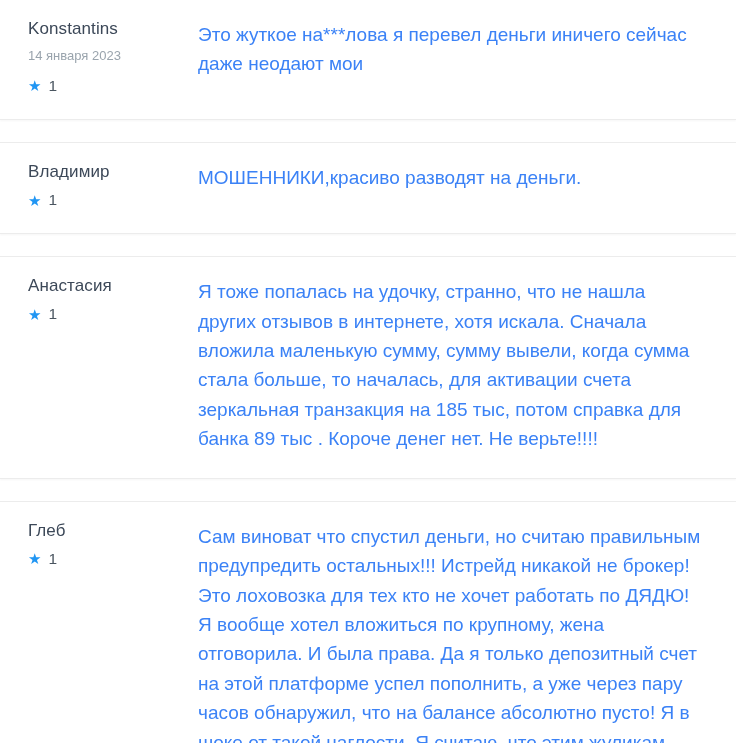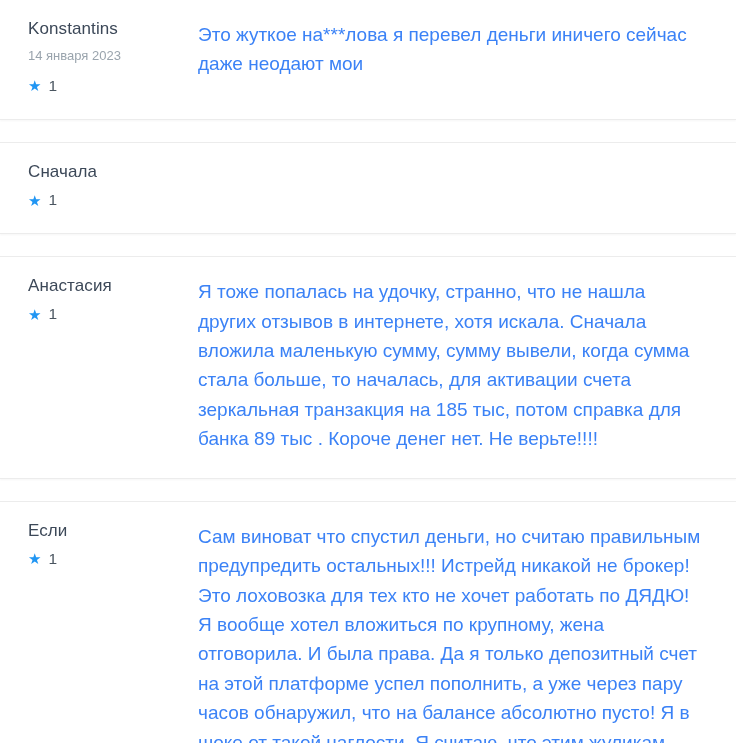--- a/index.html
+++ b/index.html
@@ -93,42 +93,43 @@
       <div class="review-rating">
         <span class="star-icon">★</span>
         <span class="rating-value">1</span>
       </div>
     </div>
     <div class="review-body">Это жуткое на***лова я перевел деньги иничего сейчас даже неодают мои</div>
   </div>
 
   <div class="review-card">
     <div class="review-meta">
-      <div class="review-author">Сначала</div>
+      <div class="review-author">Владимир</div>
       <div class="review-rating">
         <span class="star-icon">★</span>
         <span class="rating-value">1</span>
       </div>
     </div>
+    <div class="review-body">МОШЕННИКИ,красиво разводят на деньги.</div>
   </div>
 
   <div class="review-card">
     <div class="review-meta">
       <div class="review-author">Анастасия</div>
       <div class="review-rating">
         <span class="star-icon">★</span>
         <span class="rating-value">1</span>
       </div>
     </div>
     <div class="review-body">Я тоже попалась на удочку, странно, что не нашла других отзывов в интернете, хотя искала. Сначала вложила маленькую сумму, сумму вывели, когда сумма стала больше, то началась, для активации счета зеркальная транзакция на 185 тыс, потом справка для банка 89 тыс . Короче денег нет. Не верьте!!!!</div>
   </div>
 
   <div class="review-card">
     <div class="review-meta">
-      <div class="review-author">Если</div>
+      <div class="review-author">Глеб</div>
       <div class="review-rating">
         <span class="star-icon">★</span>
         <span class="rating-value">1</span>
       </div>
     </div>
     <div class="review-body">Сам виноват что спустил деньги, но считаю правильным предупредить остальных!!! Истрейд никакой не брокер! Это лоховозка для тех кто не хочет работать по ДЯДЮ! Я вообще хотел вложиться по крупному, жена отговорила. И была права. Да я только депозитный счет на этой платформе успел пополнить, а уже через пару часов обнаружил, что на балансе абсолютно пусто! Я в шоке от такой наглости. Я считаю, что этим жуликам самое место за решеткой. Если бы знать, что так будет, никогда бы не стал доверять свои средства этому гребаному псевдоброкеру, твари! Но на момент регистрации я был вдохновлен "историями успеха" других трейдеров, о которых мне рассказывали телефонные разводилы. Поверил им и остался в дураках.</div>
   </div>
 
 </div>
 

